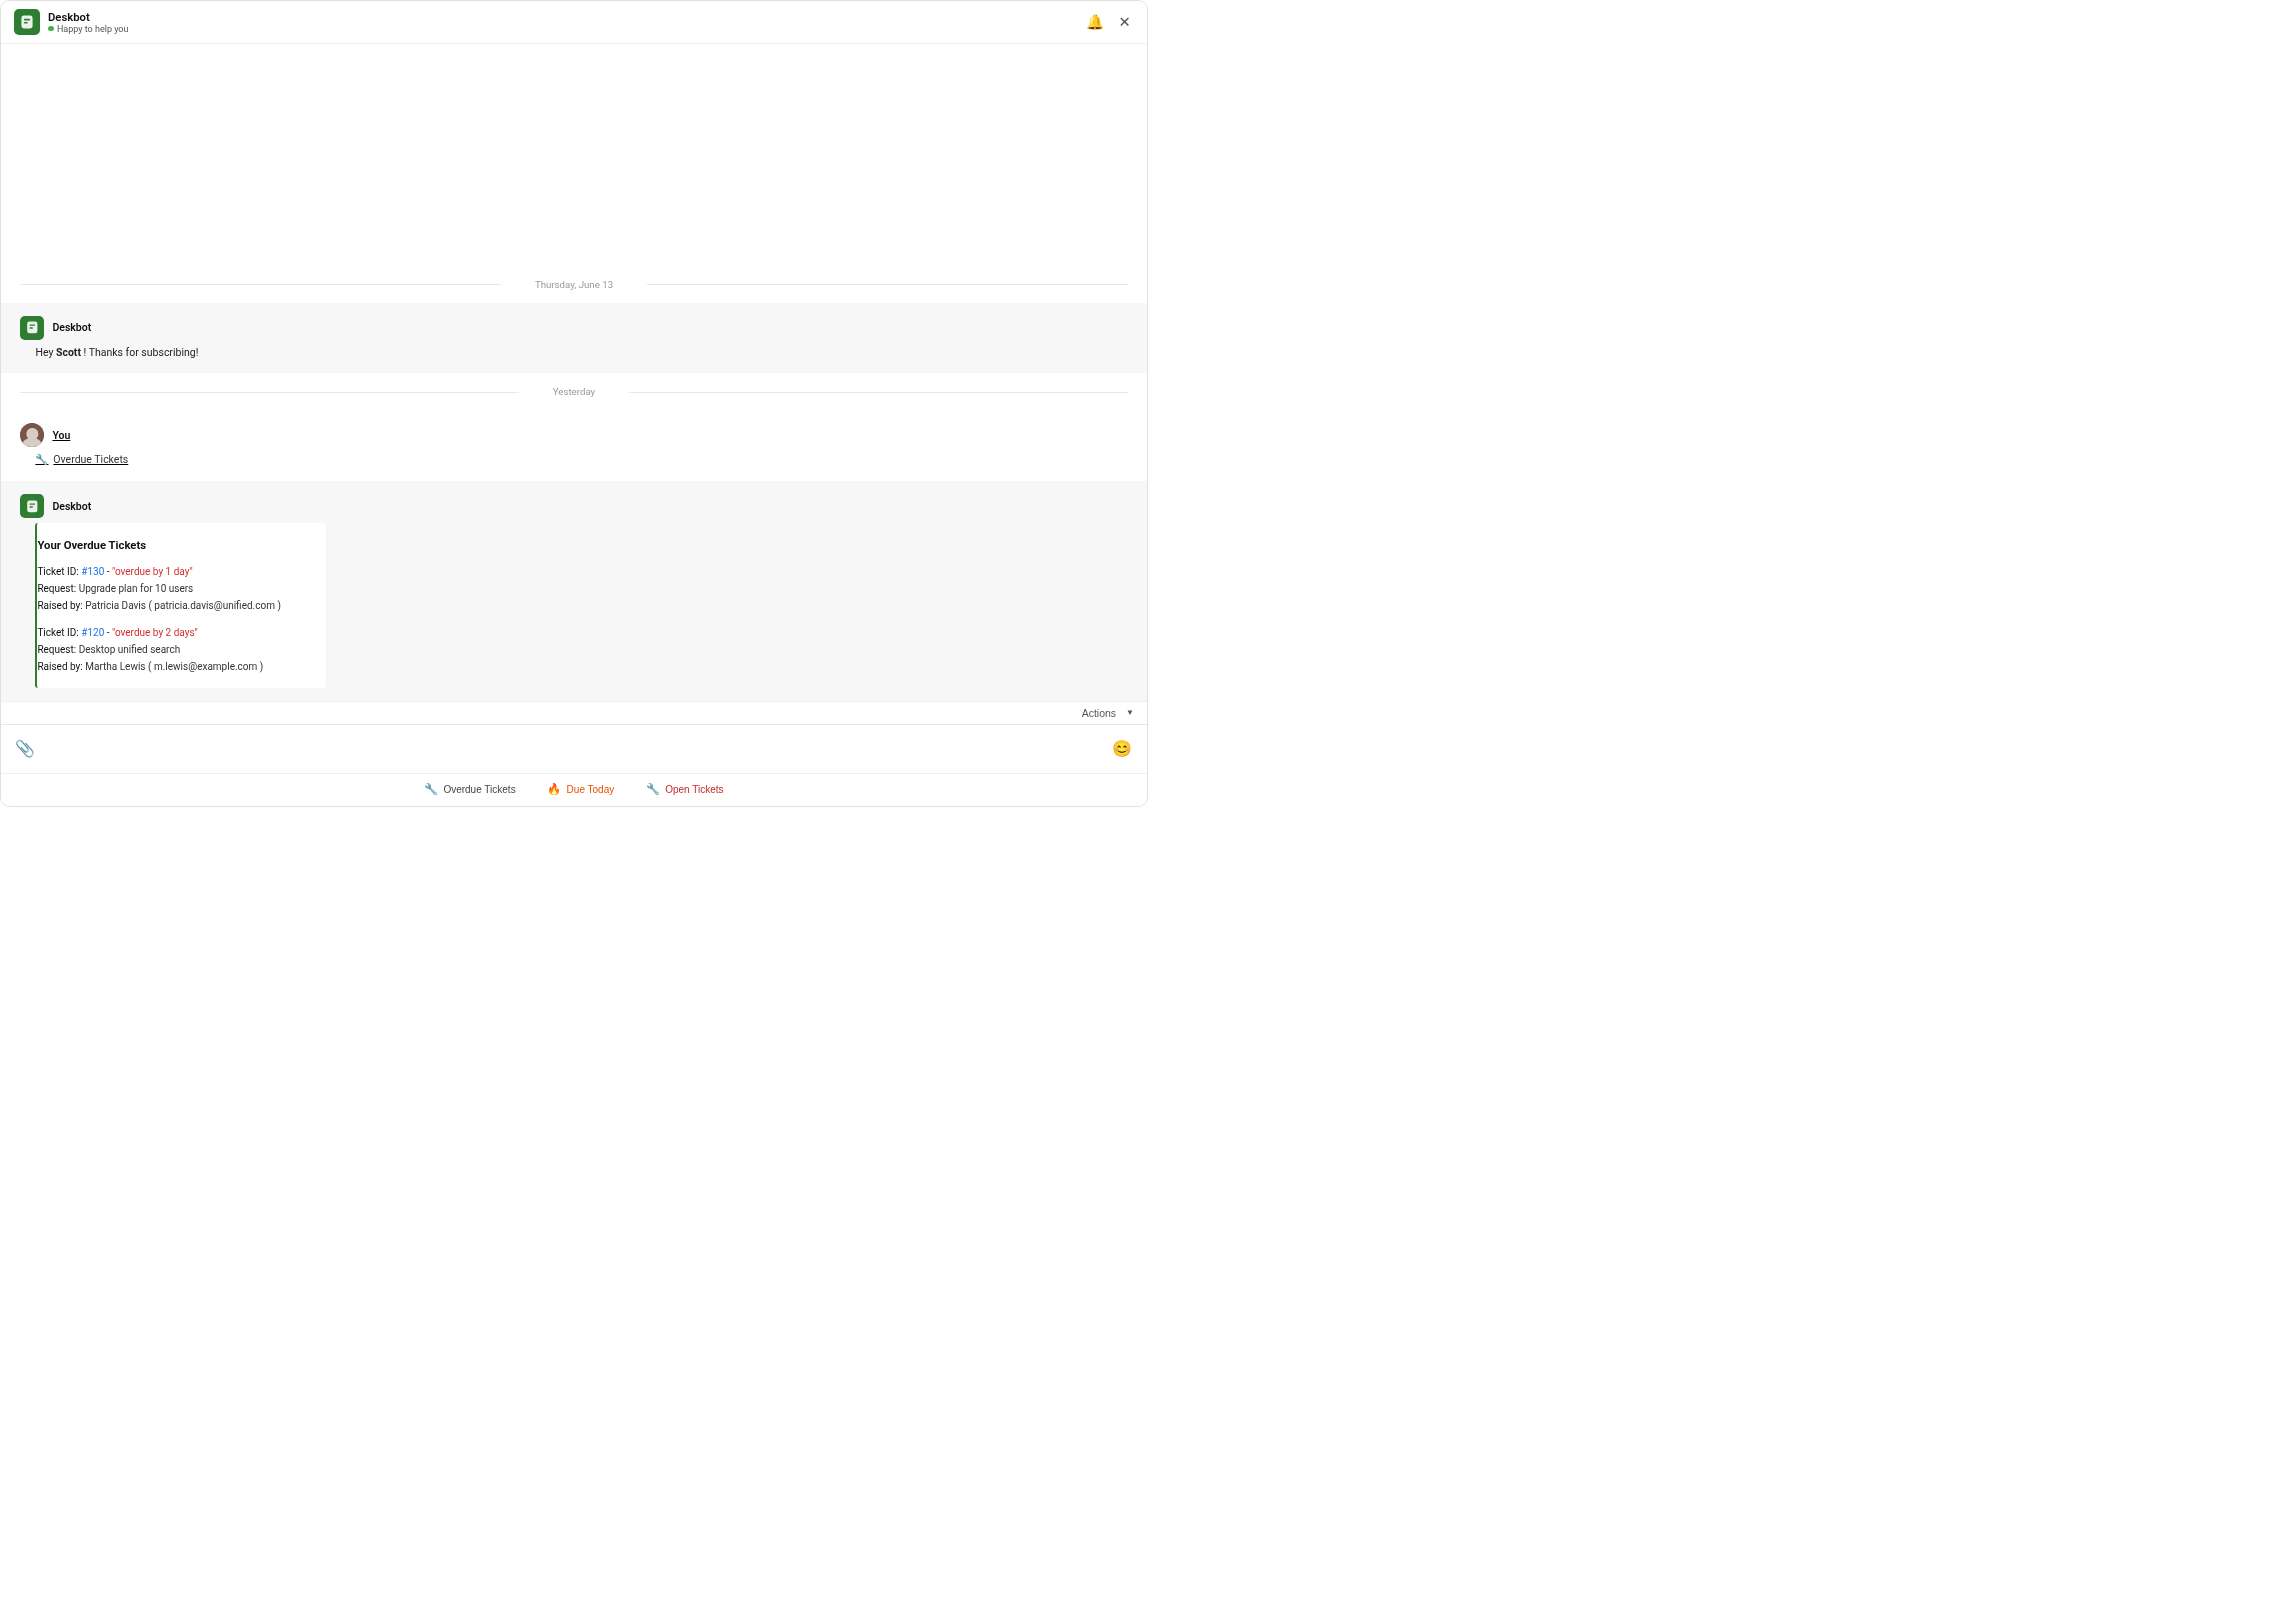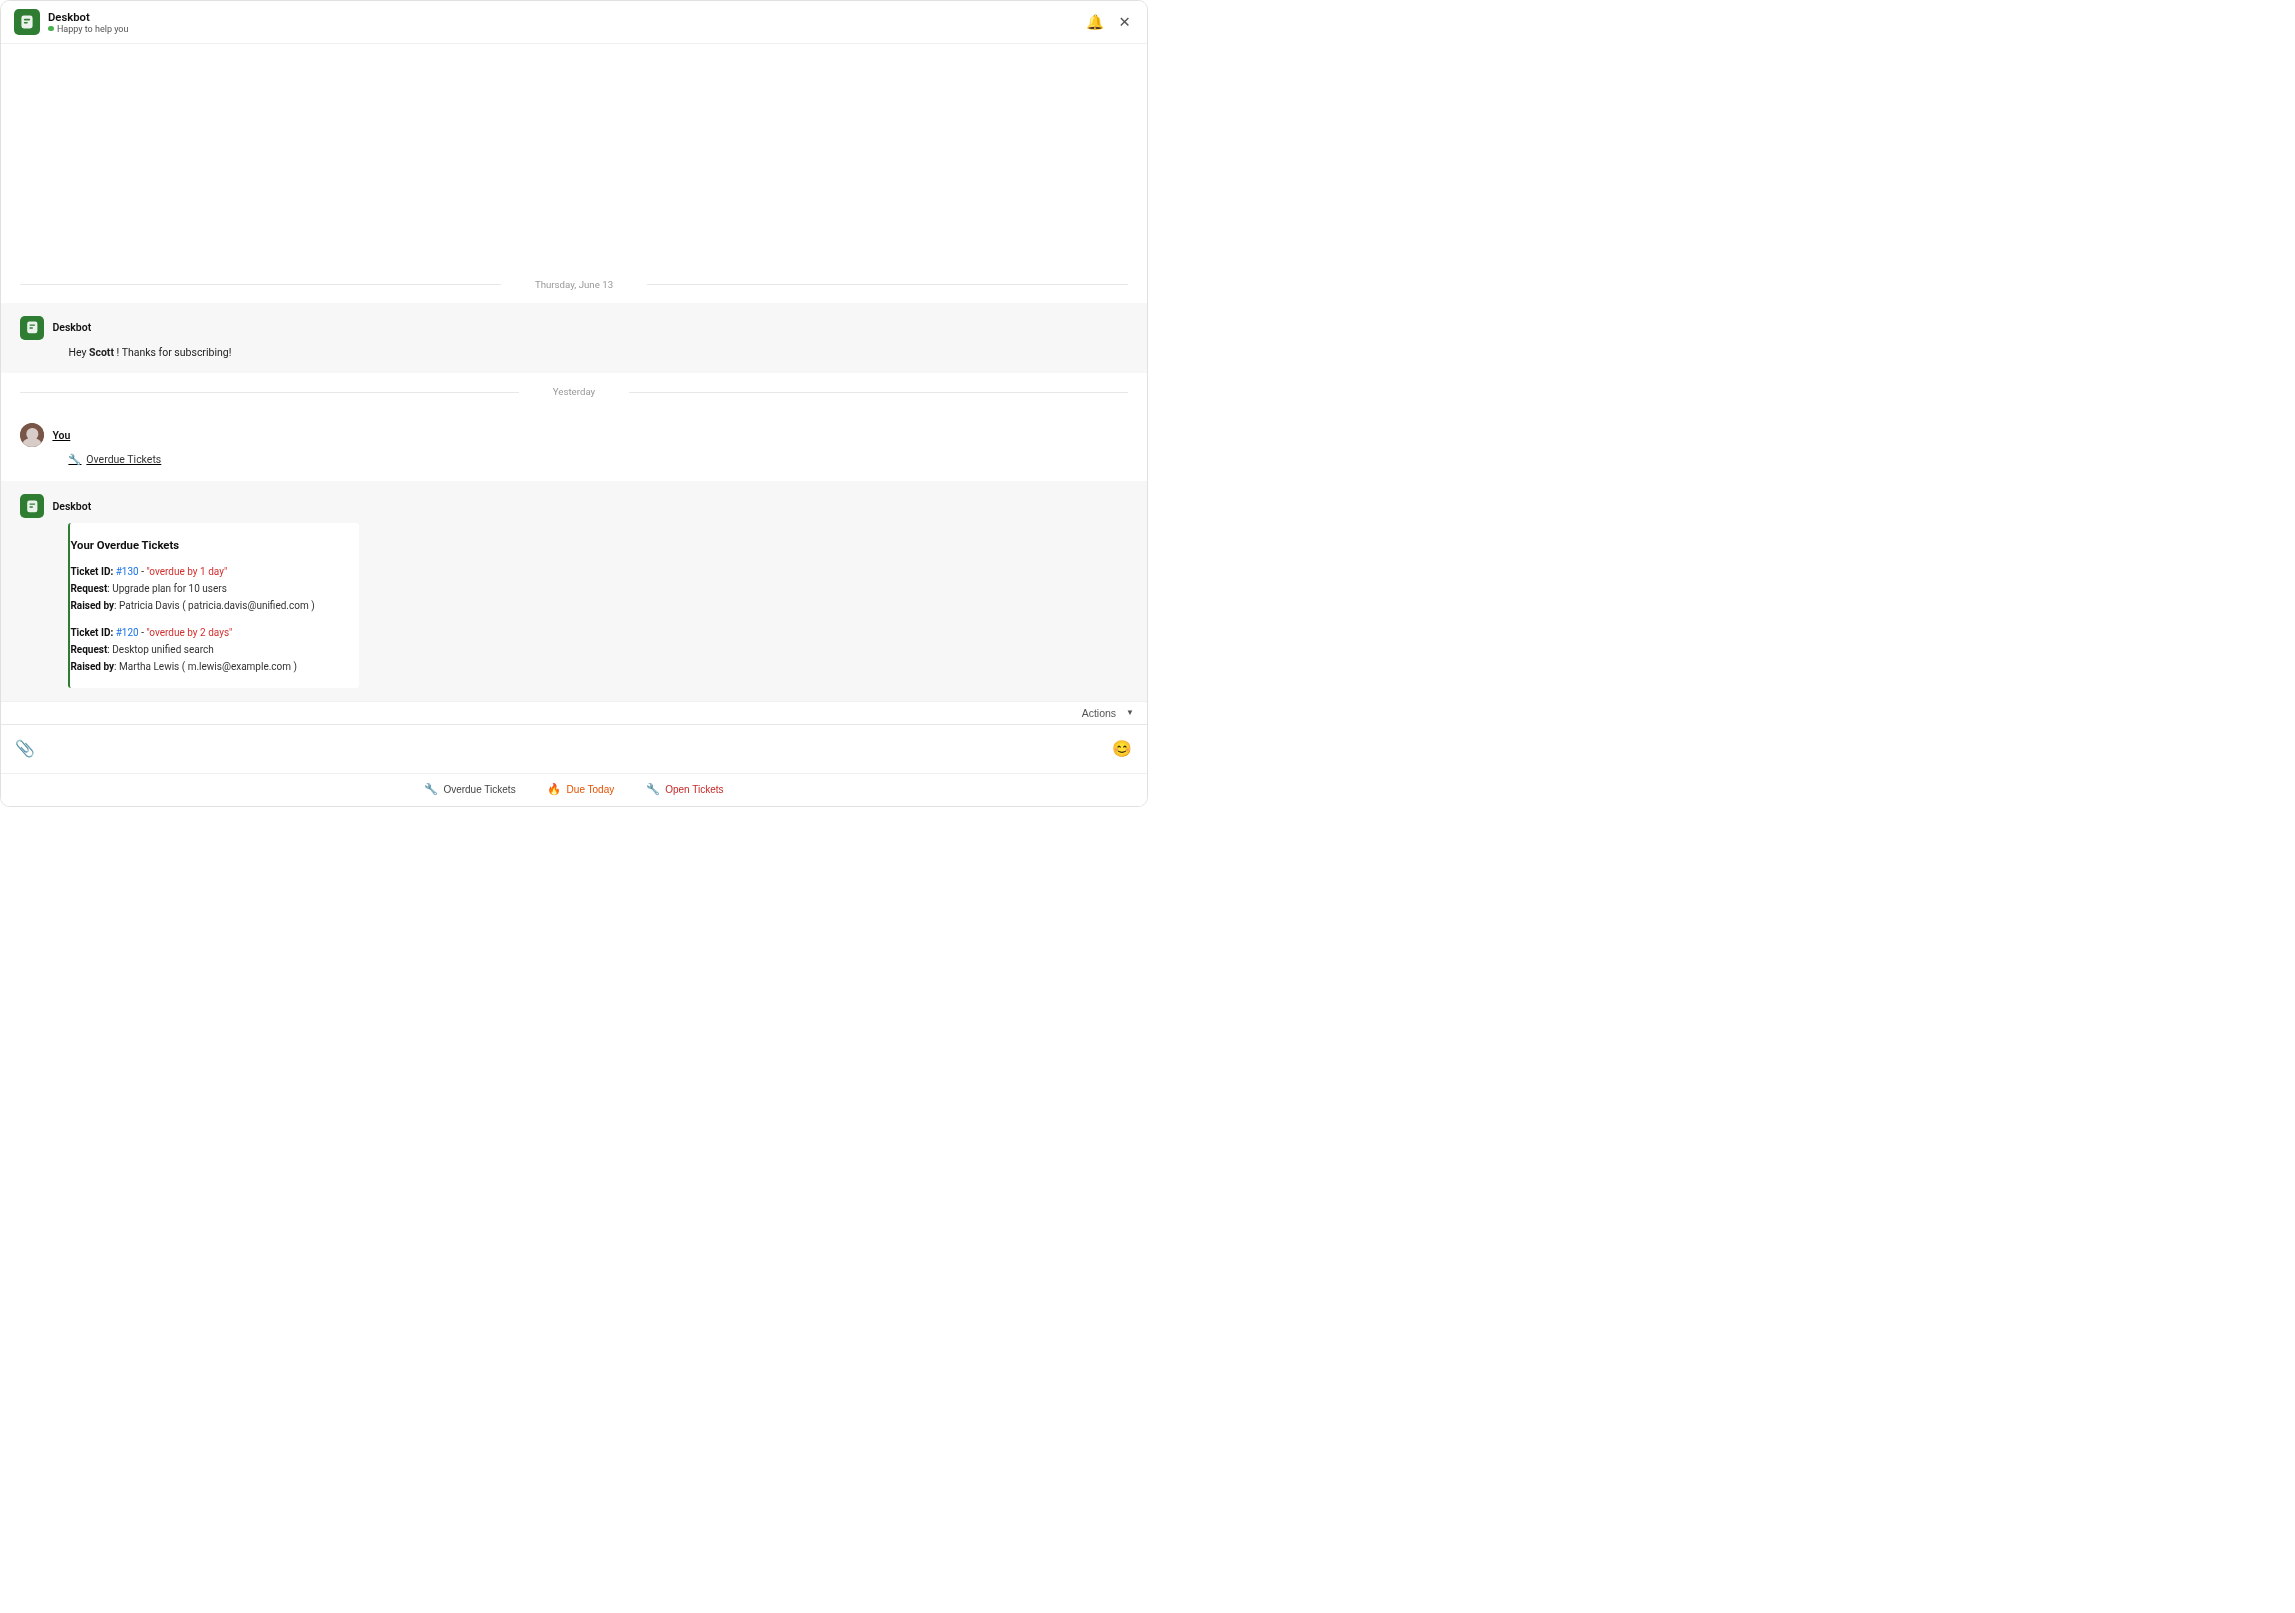--- a/index.html
+++ b/index.html
@@ -142,21 +142,21 @@
       font-size: 13px;
       font-weight: bold;
       flex-shrink: 0;
     }
     .sender-name {
       font-weight: 600;
       font-size: 10.5px;
       color: #111;
     }
     .message-body {
-      margin-left: 48px;
+      margin-left: 15px;
       font-size: 10.5px;
       color: #222;
       line-height: 1.5;
     }
     .message-body .bold {
       font-weight: 700;
     }
     .message-icon-text {
       display: flex;
       align-items: center;
@@ -188,21 +188,21 @@
       margin-bottom: 0;
     }
     .ticket-id-link {
       color: #1a73e8;
       text-decoration: none;
     }
     .ticket-overdue-red {
       color: #d32f2f;
     }
     .ticket-label {
-      font-weight: 700;
+      font-weight: 400;
       color: #111;
     }
     .ticket-value {
       color: #333;
     }
 
     
     .actions-row {
       display: flex;
       justify-content: flex-end;

